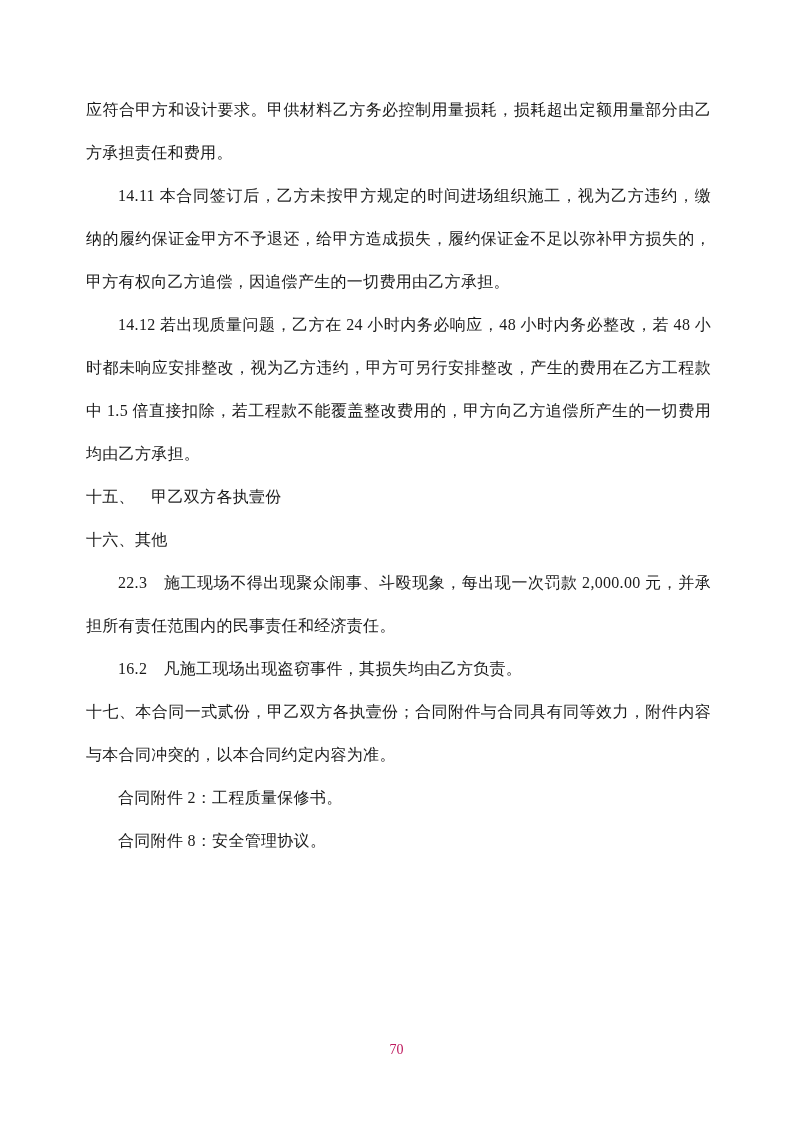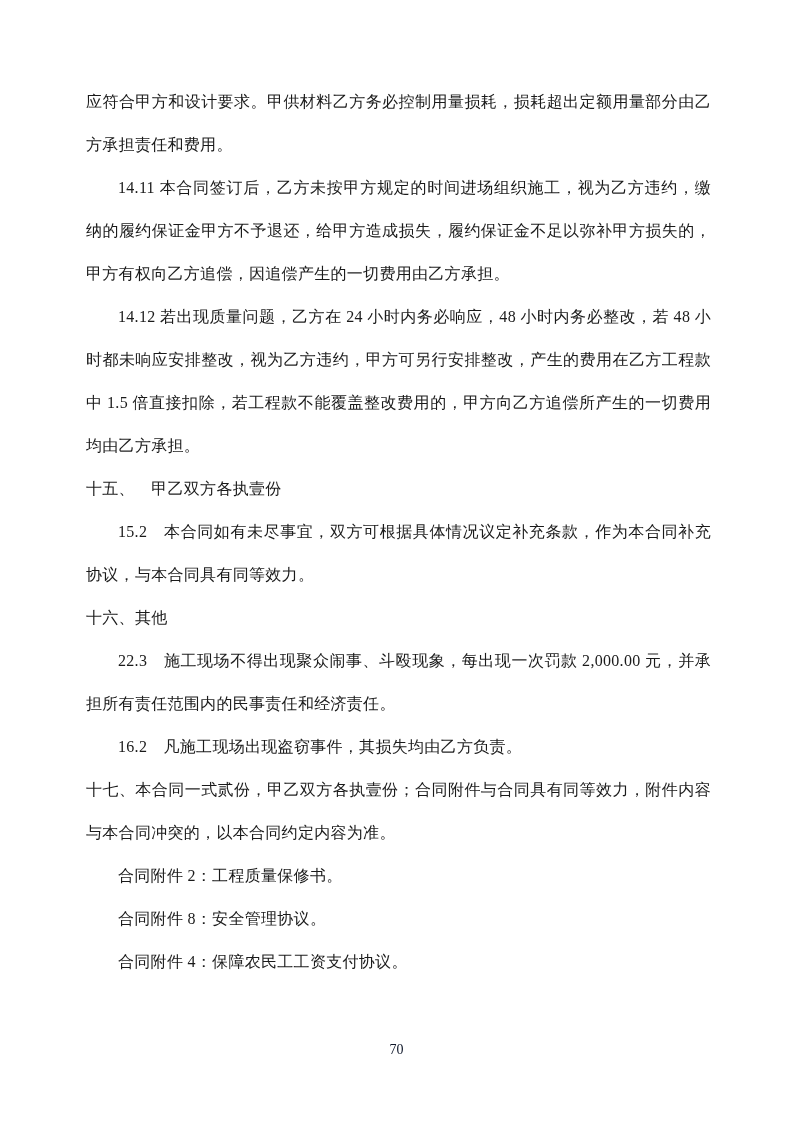--- a/index.html
+++ b/index.html
@@ -14,21 +14,21 @@
     margin: 0 auto;
     background: #ffffff;
     color: #1a1a1a;
     font-family: "Liberation Serif", "DejaVu Serif", serif;
     font-size: 16px;
     overflow: hidden;
     box-sizing: border-box;
   }
   .content {
     position: absolute;
-    top: 80px;
+    top: 88px;
     left: 86px;
     right: 82px;
   }
   .para {
     margin: 0;
     line-height: 43px;
     text-align: justify;
     text-justify: inter-ideograph;
     letter-spacing: 0.3px;
     white-space: pre-wrap;
@@ -39,37 +39,35 @@
   .para.section {
     text-indent: 0;
   }
   .page-number {
     position: absolute;
     bottom: 64px;
     left: 0;
     width: 100%;
     text-align: center;
     font-size: 14px;
-    color: #0f172a;
+    color: #be185d;
     font-family: "Liberation Serif", "DejaVu Serif", serif;
   }
 </style>
 </head>
 <body>
 
 <div class="page">
   <div class="content">
     <p class="para">应符合甲方和设计要求。甲供材料乙方务必控制用量损耗，损耗超出定额用量部分由乙方承担责任和费用。</p>
     <p class="para indent">14.11 本合同签订后，乙方未按甲方规定的时间进场组织施工，视为乙方违约，缴纳的履约保证金甲方不予退还，给甲方造成损失，履约保证金不足以弥补甲方损失的，甲方有权向乙方追偿，因追偿产生的一切费用由乙方承担。</p>
     <p class="para indent">14.12 若出现质量问题，乙方在 24 小时内务必响应，48 小时内务必整改，若 48 小时都未响应安排整改，视为乙方违约，甲方可另行安排整改，产生的费用在乙方工程款中 1.5 倍直接扣除，若工程款不能覆盖整改费用的，甲方向乙方追偿所产生的一切费用均由乙方承担。</p>
     <p class="para section">十五、　甲乙双方各执壹份</p>
-    <p class="para indent">15.2　本合同如有未尽事宜，双方可根据具体情况议定补充条款，作为本合同补充协议，与本合同具有同等效力。</p>
     <p class="para section">十六、其他</p>
     <p class="para indent">22.3　施工现场不得出现聚众闹事、斗殴现象，每出现一次罚款 2,000.00 元，并承担所有责任范围内的民事责任和经济责任。</p>
     <p class="para indent">16.2　凡施工现场出现盗窃事件，其损失均由乙方负责。</p>
     <p class="para section">十七、本合同一式贰份，甲乙双方各执壹份；合同附件与合同具有同等效力，附件内容与本合同冲突的，以本合同约定内容为准。</p>
     <p class="para indent">合同附件 2：工程质量保修书。</p>
     <p class="para indent">合同附件 8：安全管理协议。</p>
-    <p class="para indent">合同附件 4：保障农民工工资支付协议。</p>
 
   </div>
   <div class="page-number">70</div>
 </div>
 
 </body></html>

